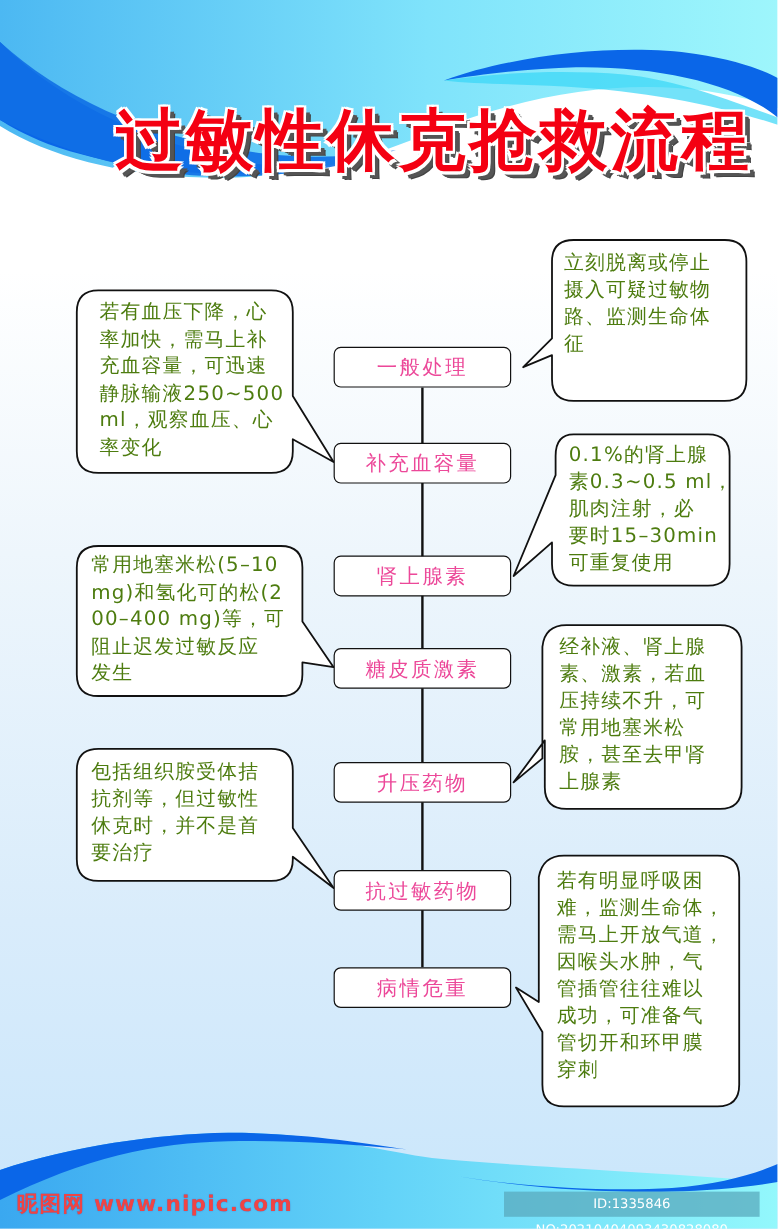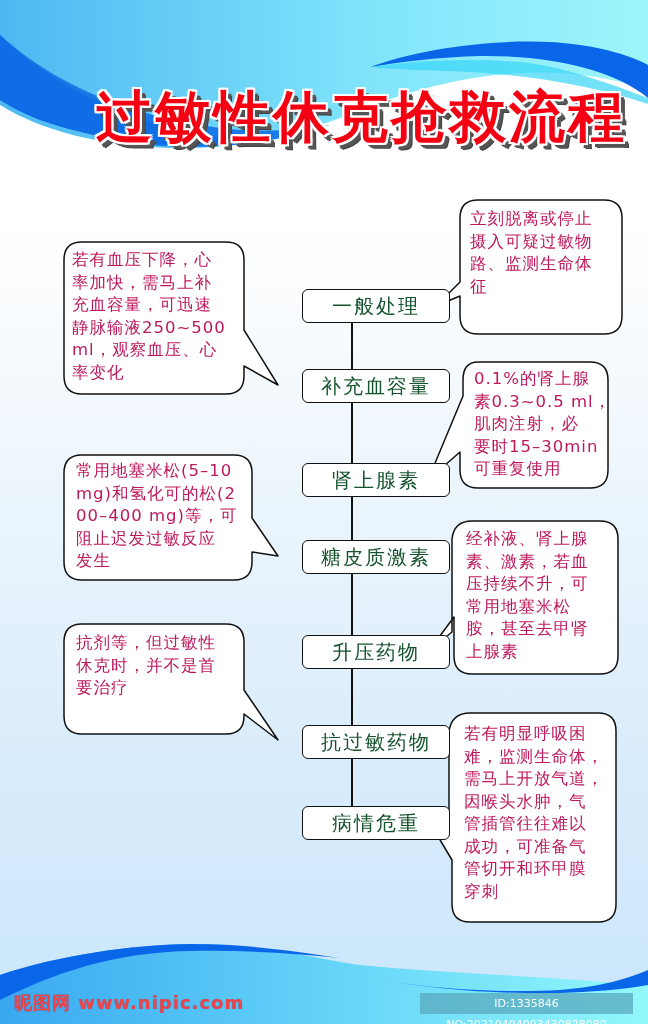--- a/index.html
+++ b/index.html
@@ -9,23 +9,23 @@
   .bg-svg{position:absolute;left:0;top:0;width:648px;height:1024px;}
   .title{position:absolute;left:96px;top:80px;width:500px;font-size:56px;font-weight:bold;
     color:#f40012;letter-spacing:3px;white-space:nowrap;
     text-shadow:
       -2px -2px 0 #fff, 2px -2px 0 #fff, -2px 2px 0 #fff, 2px 2px 0 #fff,
       0 -2px 0 #fff, 0 2px 0 #fff, -2px 0 0 #fff, 2px 0 0 #fff,
       5px 5px 0 #555, 4px 5px 0 #555, 5px 4px 0 #555, 6px 6px 0 #444;}
   .spine{position:absolute;left:351px;top:323px;width:2px;height:483px;background:#111;}
   .step{position:absolute;left:278px;width:146px;height:32px;border:1.5px solid #111;border-radius:6px;
     background:#fff;display:flex;align-items:center;justify-content:center;
-    font-size:20px;color:#14532d;letter-spacing:2px;box-sizing:content-box;margin-left:24px;}
+    font-size:17px;color:#ec4899;letter-spacing:2px;box-sizing:content-box;}
   .bubble-svg{position:absolute;left:0;top:0;width:648px;height:1024px;pointer-events:none;}
-  .bubble-text{position:absolute;font-size:16.5px;line-height:22.5px;color:#be185d;letter-spacing:1px;
+  .bubble-text{position:absolute;font-size:16.5px;line-height:22.5px;color:#4d7c0f;letter-spacing:1px;
     word-break:break-all;}
   .footer-logo{position:absolute;left:14px;top:991px;font-size:18px;color:#ef4444;font-weight:bold;
     letter-spacing:1px;text-shadow:0 0 1px #2a7bd8;}
   .footer-id{position:absolute;left:420px;top:993px;width:213px;height:21px;background:rgba(90,170,190,0.75);
     color:#fff;font-size:11px;line-height:21px;text-align:center;}
 </style>
 </head>
 <body>
 
 <svg class="bg-svg" viewBox="0 0 648 1024">
@@ -100,21 +100,21 @@
     <span>病情危重</span>
   </div>
 
 <div class="bubble-text" style="left:470px;top:208px;width:150px">
   <div>立刻脱离或停止</div>
   <div>摄入可疑过敏物</div>
   <div>路、监测生命体</div>
   <div>征</div>
 </div>
 
-<div class="bubble-text" style="left:72px;top:249px;width:172px">
+<div class="bubble-text" style="left:83px;top:249px;width:172px">
   <div>若有血压下降，心</div>
   <div>率加快，需马上补</div>
   <div>充血容量，可迅速</div>
   <div>静脉输液250~500</div>
   <div>ml，观察血压、心</div>
   <div>率变化</div>
 </div>
 
 <div class="bubble-text" style="left:474px;top:368px;width:140px">
   <div>0.1%的肾上腺</div>
@@ -135,20 +135,21 @@
 <div class="bubble-text" style="left:466px;top:528px;width:150px">
   <div>经补液、肾上腺</div>
   <div>素、激素，若血</div>
   <div>压持续不升，可</div>
   <div>常用地塞米松</div>
   <div>胺，甚至去甲肾</div>
   <div>上腺素</div>
 </div>
 
 <div class="bubble-text" style="left:76px;top:632px;width:172px">
+  <div>包括组织胺受体拮</div>
   <div>抗剂等，但过敏性</div>
   <div>休克时，并不是首</div>
   <div>要治疗</div>
 </div>
 
 <div class="bubble-text" style="left:464px;top:723px;width:156px">
   <div>若有明显呼吸困</div>
   <div>难，监测生命体，</div>
   <div>需马上开放气道，</div>
   <div>因喉头水肿，气</div>

